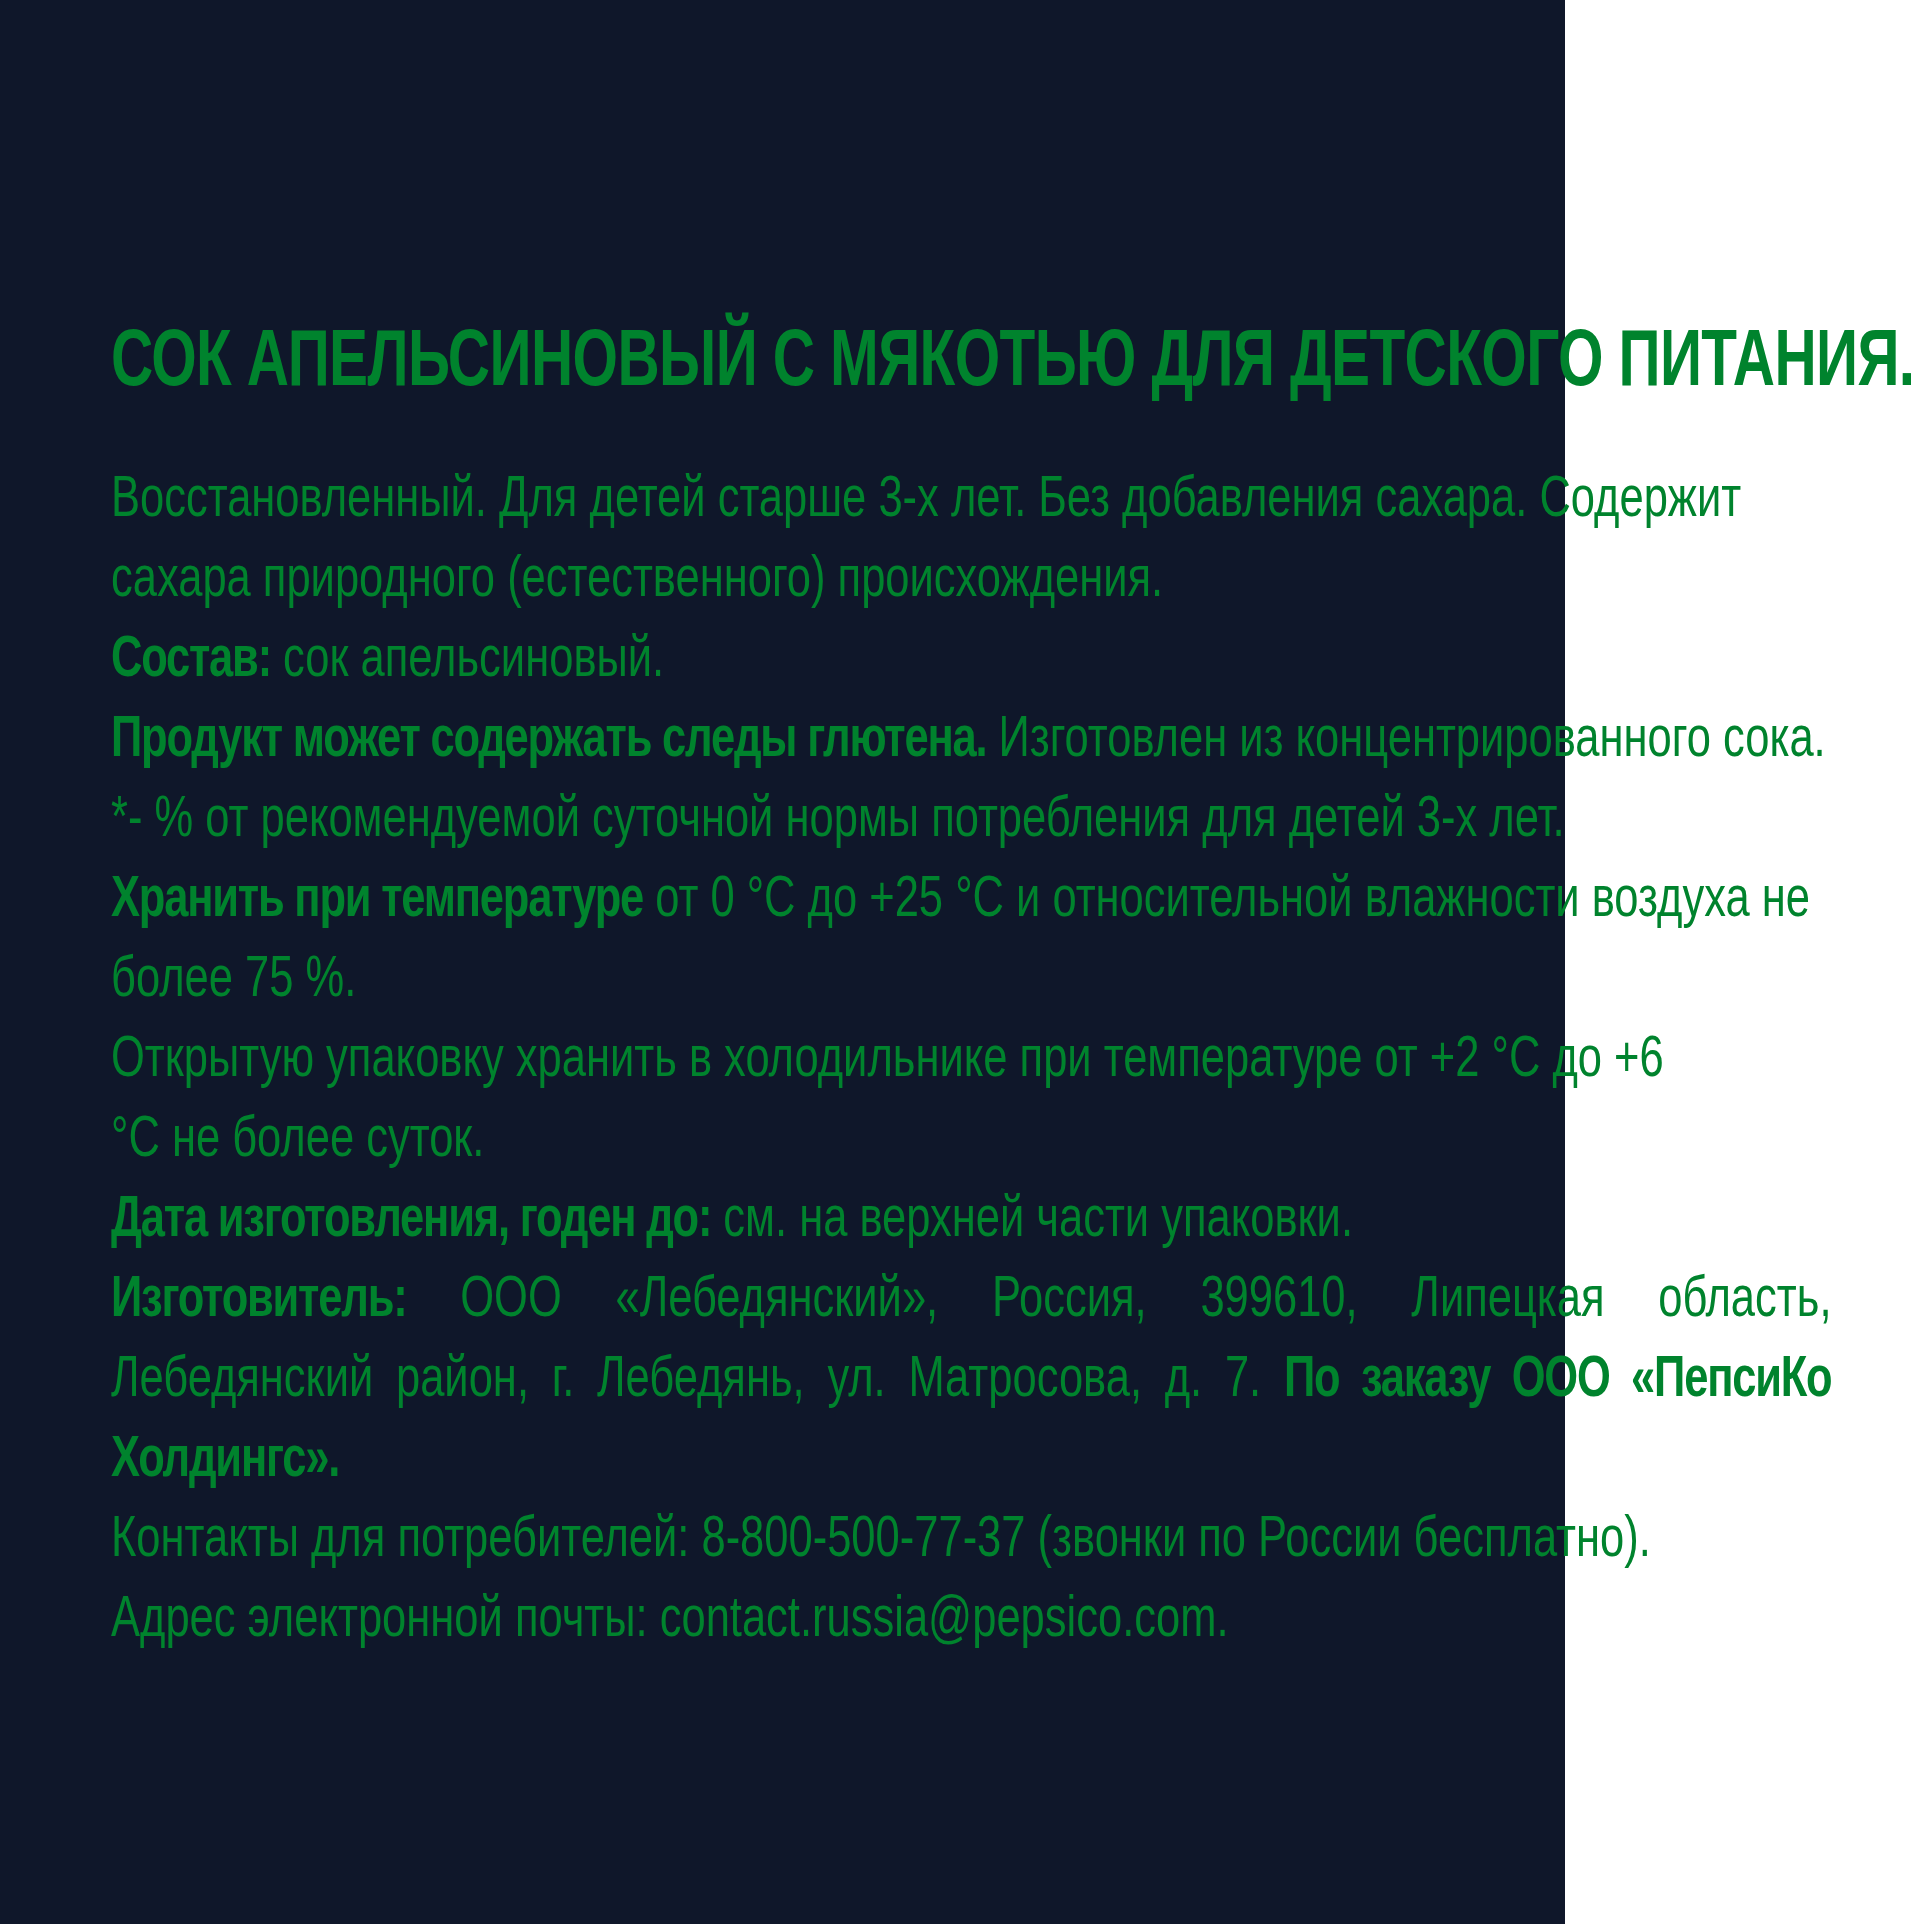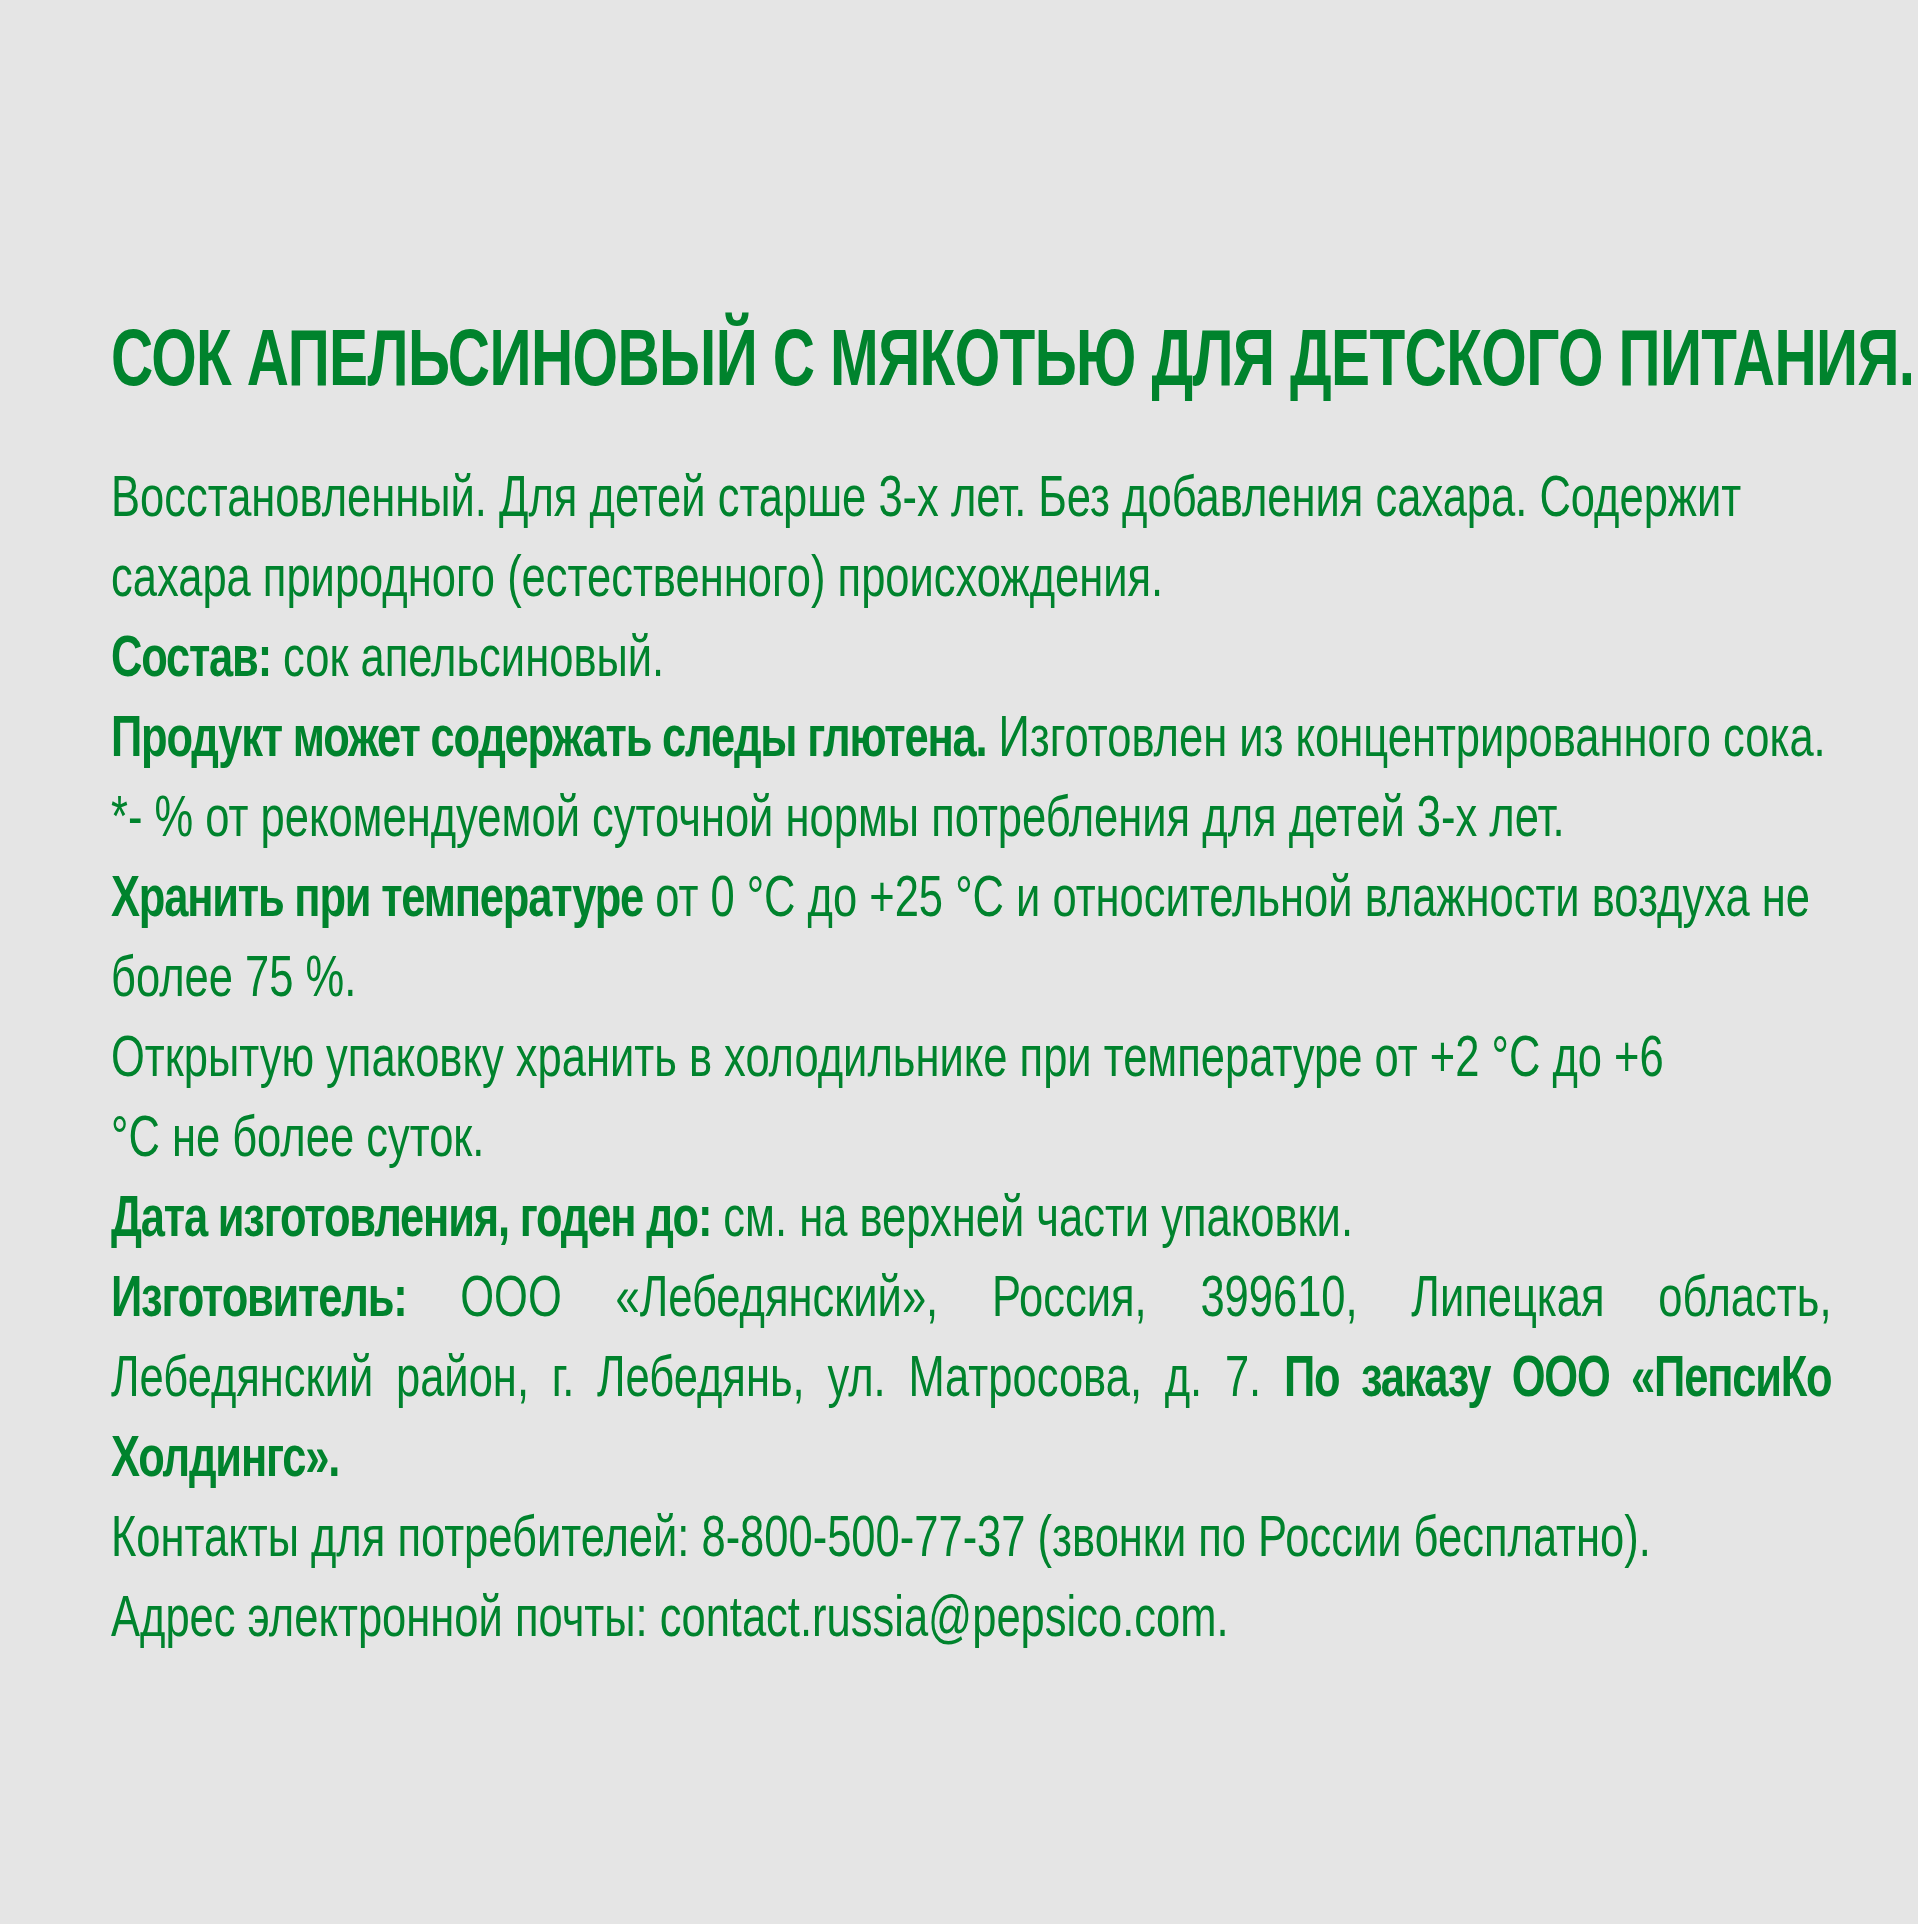--- a/index.html
+++ b/index.html
@@ -12,23 +12,23 @@
       height: 1925px;
       position: relative;
       overflow: hidden;
       font-family: "Liberation Sans", "DejaVu Sans", sans-serif;
       color: #00832d;
     }
     .label-panel {
       position: absolute;
       left: 0;
       top: 0;
-      width: 1918px;
+      width: 1565px;
       height: 1925px;
-      background: #e5e5e5;
+      background: #0f172a;
     }
     .title {
       position: absolute;
       left: 111px;
       top: 314px;
       width: 1765px;
       font-family: "Liberation Sans", sans-serif;
       font-weight: 700;
       font-size: 79px;
       line-height: 88px;

